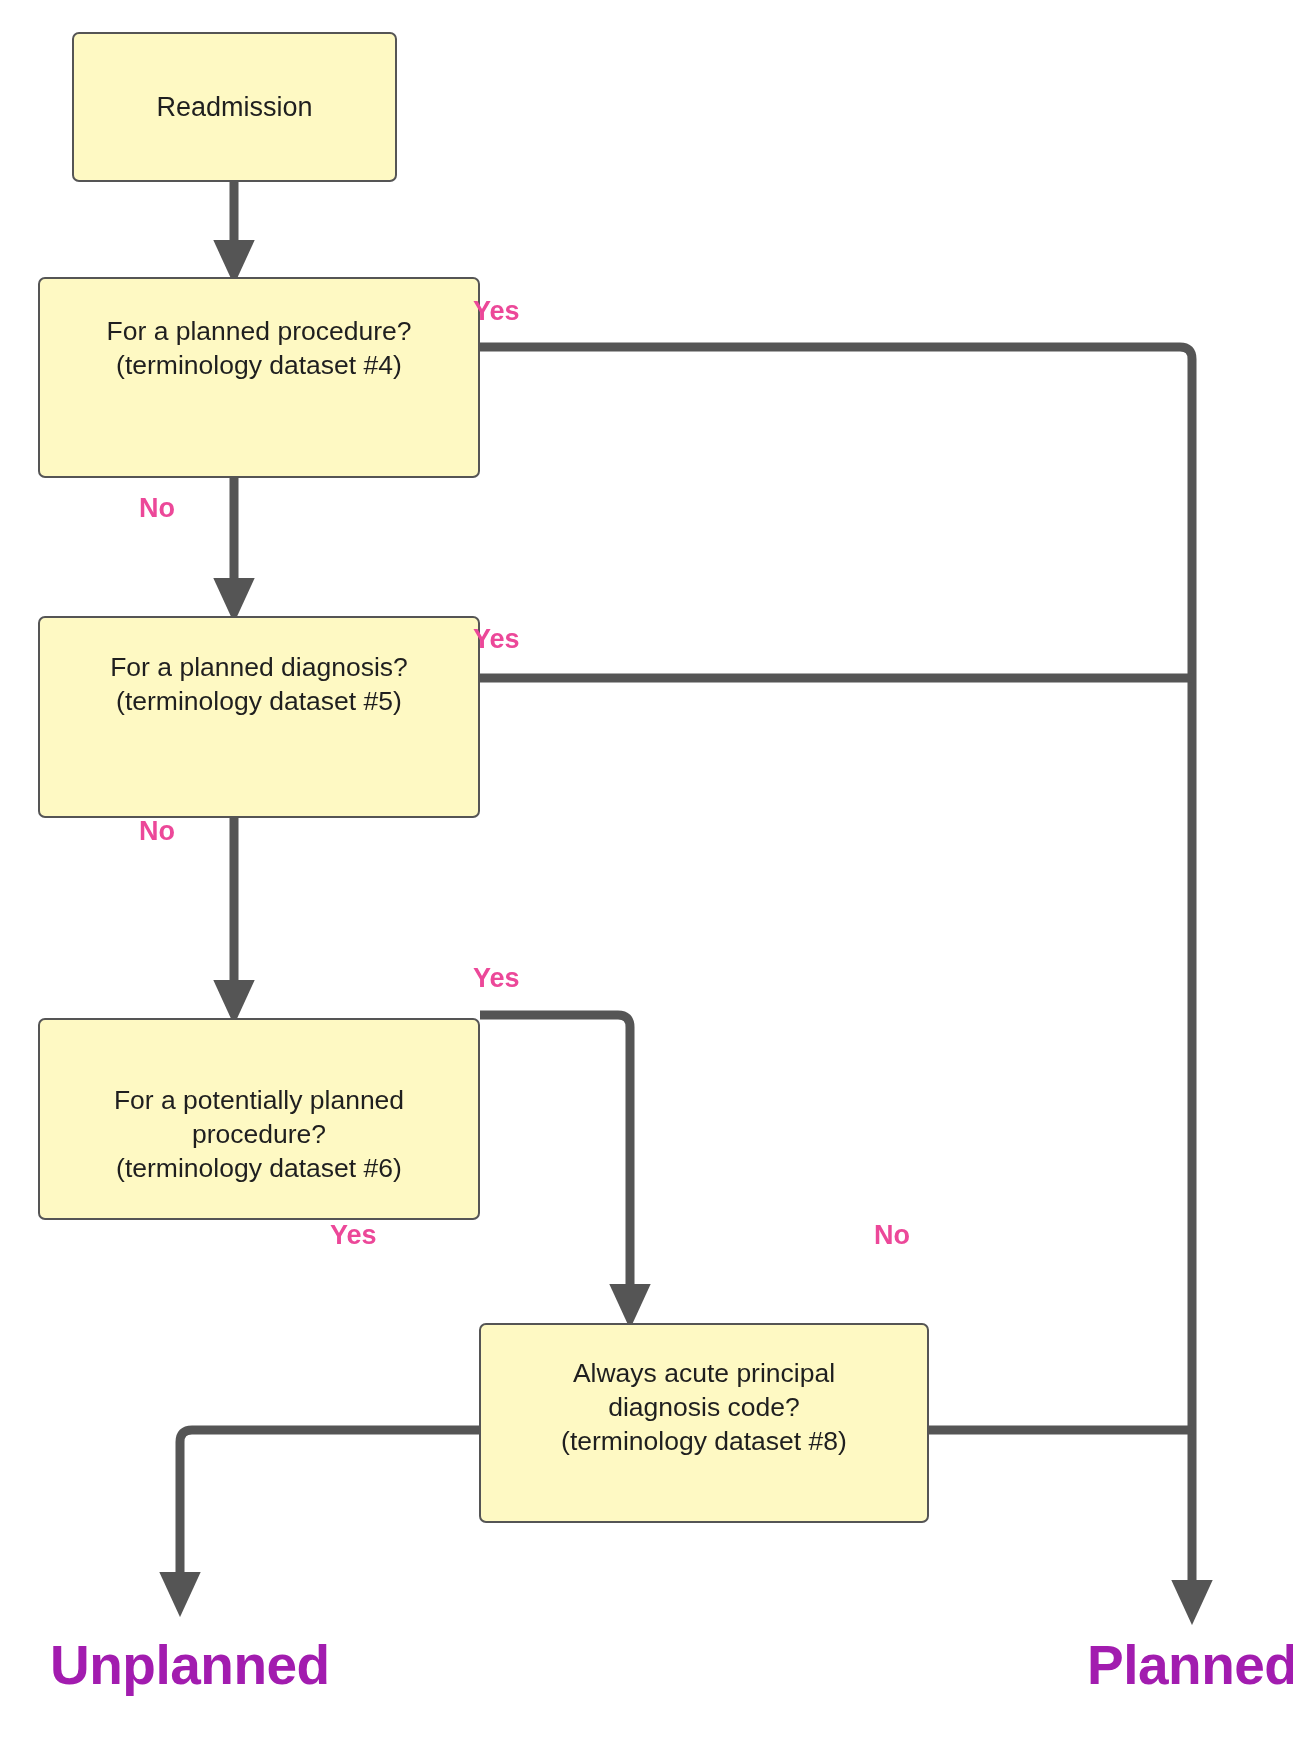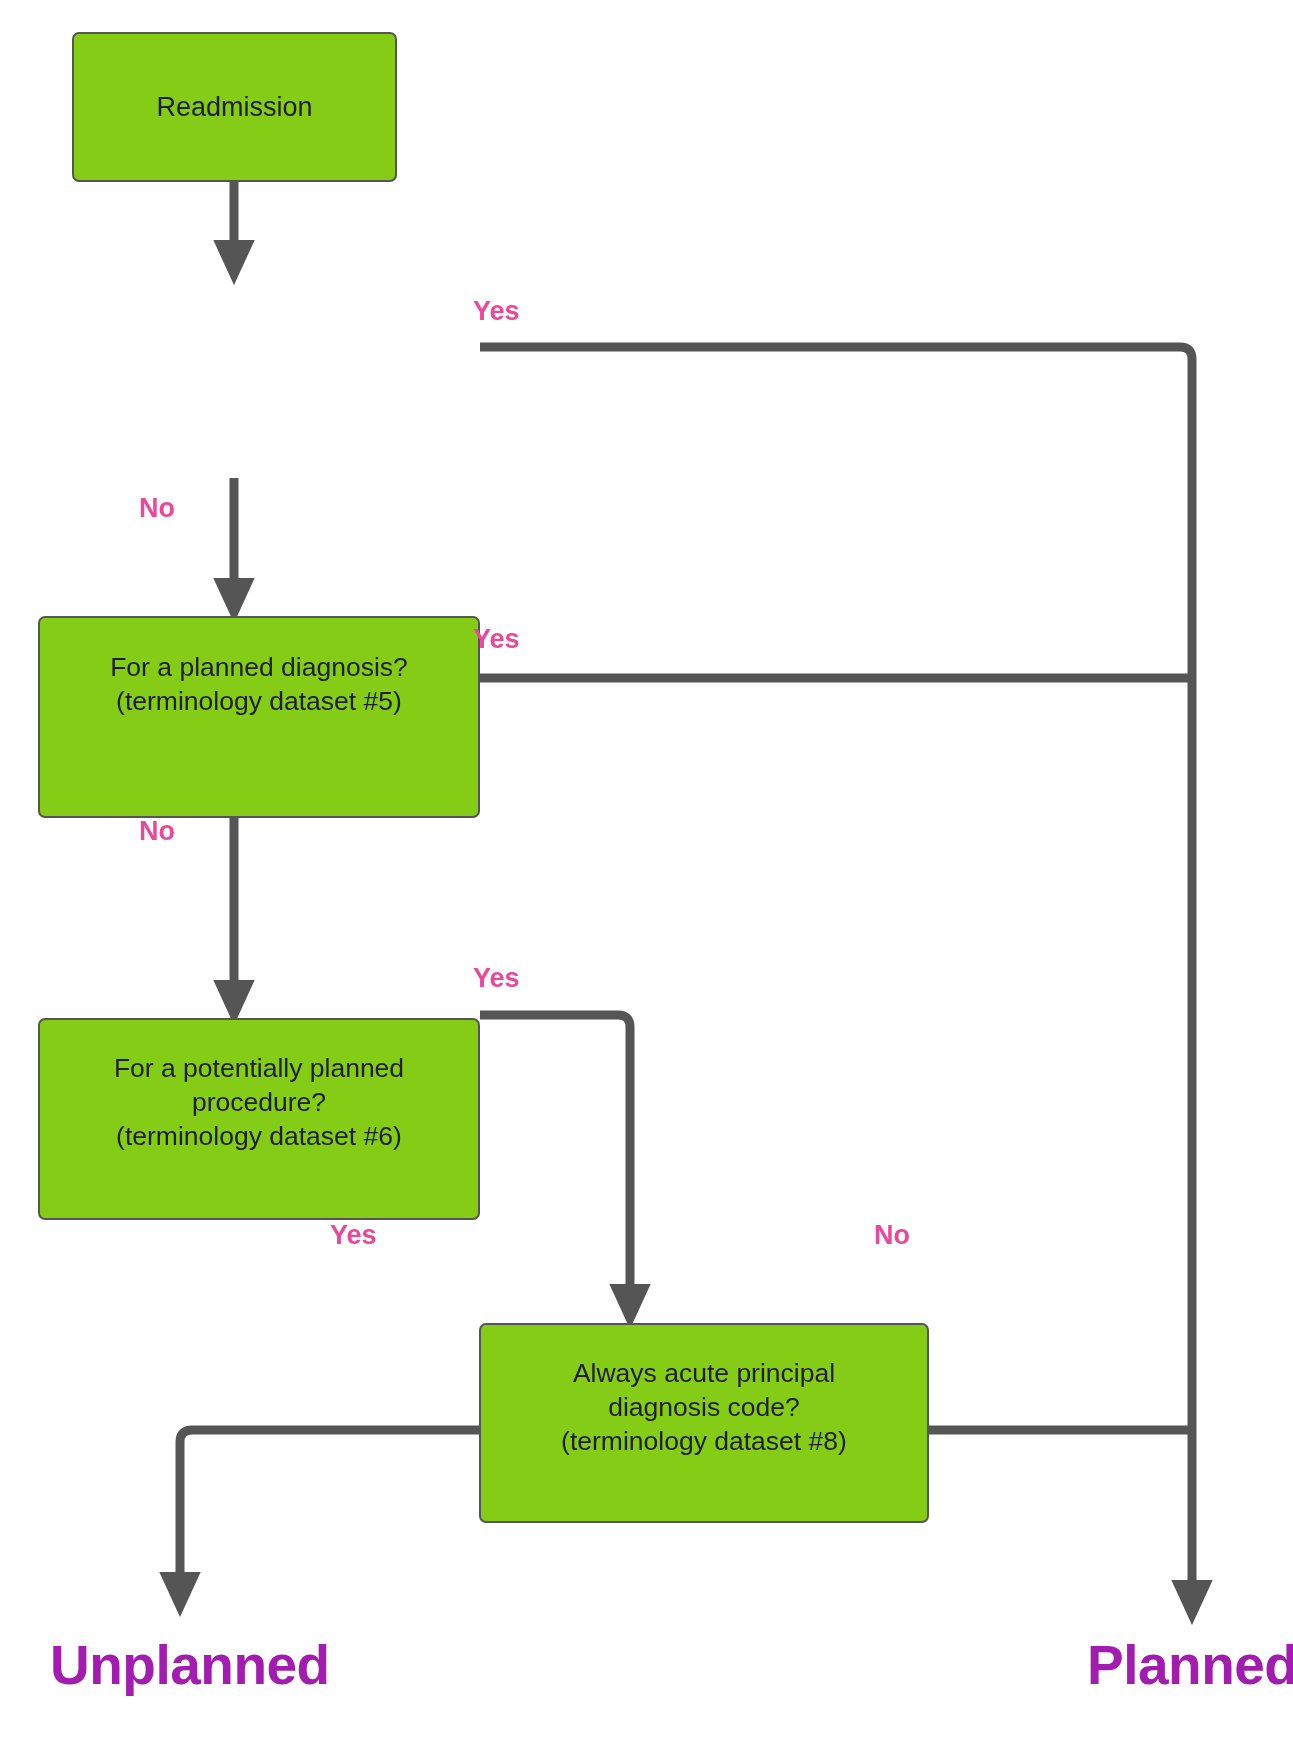--- a/index.html
+++ b/index.html
@@ -1,28 +1,28 @@
 <!DOCTYPE html>
 <html><head>
 <meta charset="utf-8">
 <style>
   html,body{margin:0;padding:0;background:#ffffff;}
   body{width:1293px;height:1741px;overflow:hidden;
        font-family:"Liberation Sans","DejaVu Sans",sans-serif;}
   #stage{position:relative;width:1293px;height:1741px;background:#fff;}
   svg.edges{position:absolute;left:0;top:0;width:1293px;height:1741px;}
-  .node{position:absolute;box-sizing:border-box;background:#84cc16;
+  .node{position:absolute;box-sizing:border-box;background:#fef9c3;
         border:2.2px solid #555555;border-radius:7px;
         display:flex;align-items:center;justify-content:center;}
   .node .label{font-size:26.5px;line-height:1.28;color:#1f1f1f;
         text-align:center;white-space:pre-line;font-weight:400;}
   .node.n-readmission .label{font-size:27px;}
   .node.n-proc4{align-items:flex-start;padding-top:36px;}
   .node.n-diag5{align-items:flex-start;padding-top:33px;}
-  .node.n-proc6{align-items:flex-start;padding-top:32px;}
+  .node.n-proc6{align-items:center;padding-top:32px;}
   .node.n-acute7{align-items:flex-start;padding-top:32px;}
   .edge-label{position:absolute;font-size:27px;font-weight:bold;
         color:#ec4899;white-space:nowrap;}
   .terminal{position:absolute;font-size:55px;font-weight:bold;
         color:#a21caf;white-space:nowrap;letter-spacing:-0.5px;}
 </style>
 </head>
 <body>
 
 <div id="stage">
@@ -48,20 +48,24 @@
 
     <path d="M 480,1015 L 618,1015 Q 630,1015 630,1027 L 630,1312" fill="none" stroke="#555555" stroke-width="9" marker-end="url(#arrow)"></path>
 
     <path d="M 479,1430 L 192,1430 Q 180,1430 180,1442 L 180,1600" fill="none" stroke="#555555" stroke-width="9" marker-end="url(#arrow)"></path>
   </svg>
 
   <div class="node n-readmission" style="left:72px;top:32px;width:325px;height:150px;">
     <span class="label">Readmission</span>
   </div>
 
+  <div class="node n-proc4" style="left:38px;top:277px;width:442px;height:201px;">
+    <span class="label">For a planned procedure?
+(terminology dataset #4)</span>
+  </div>
 
   <div class="node n-diag5" style="left:38px;top:616px;width:442px;height:202px;">
     <span class="label">For a planned diagnosis?
 (terminology dataset #5)</span>
   </div>
 
   <div class="node n-proc6" style="left:38px;top:1018px;width:442px;height:202px;">
     <span class="label">For a potentially planned
 procedure?
 (terminology dataset #6)</span>

